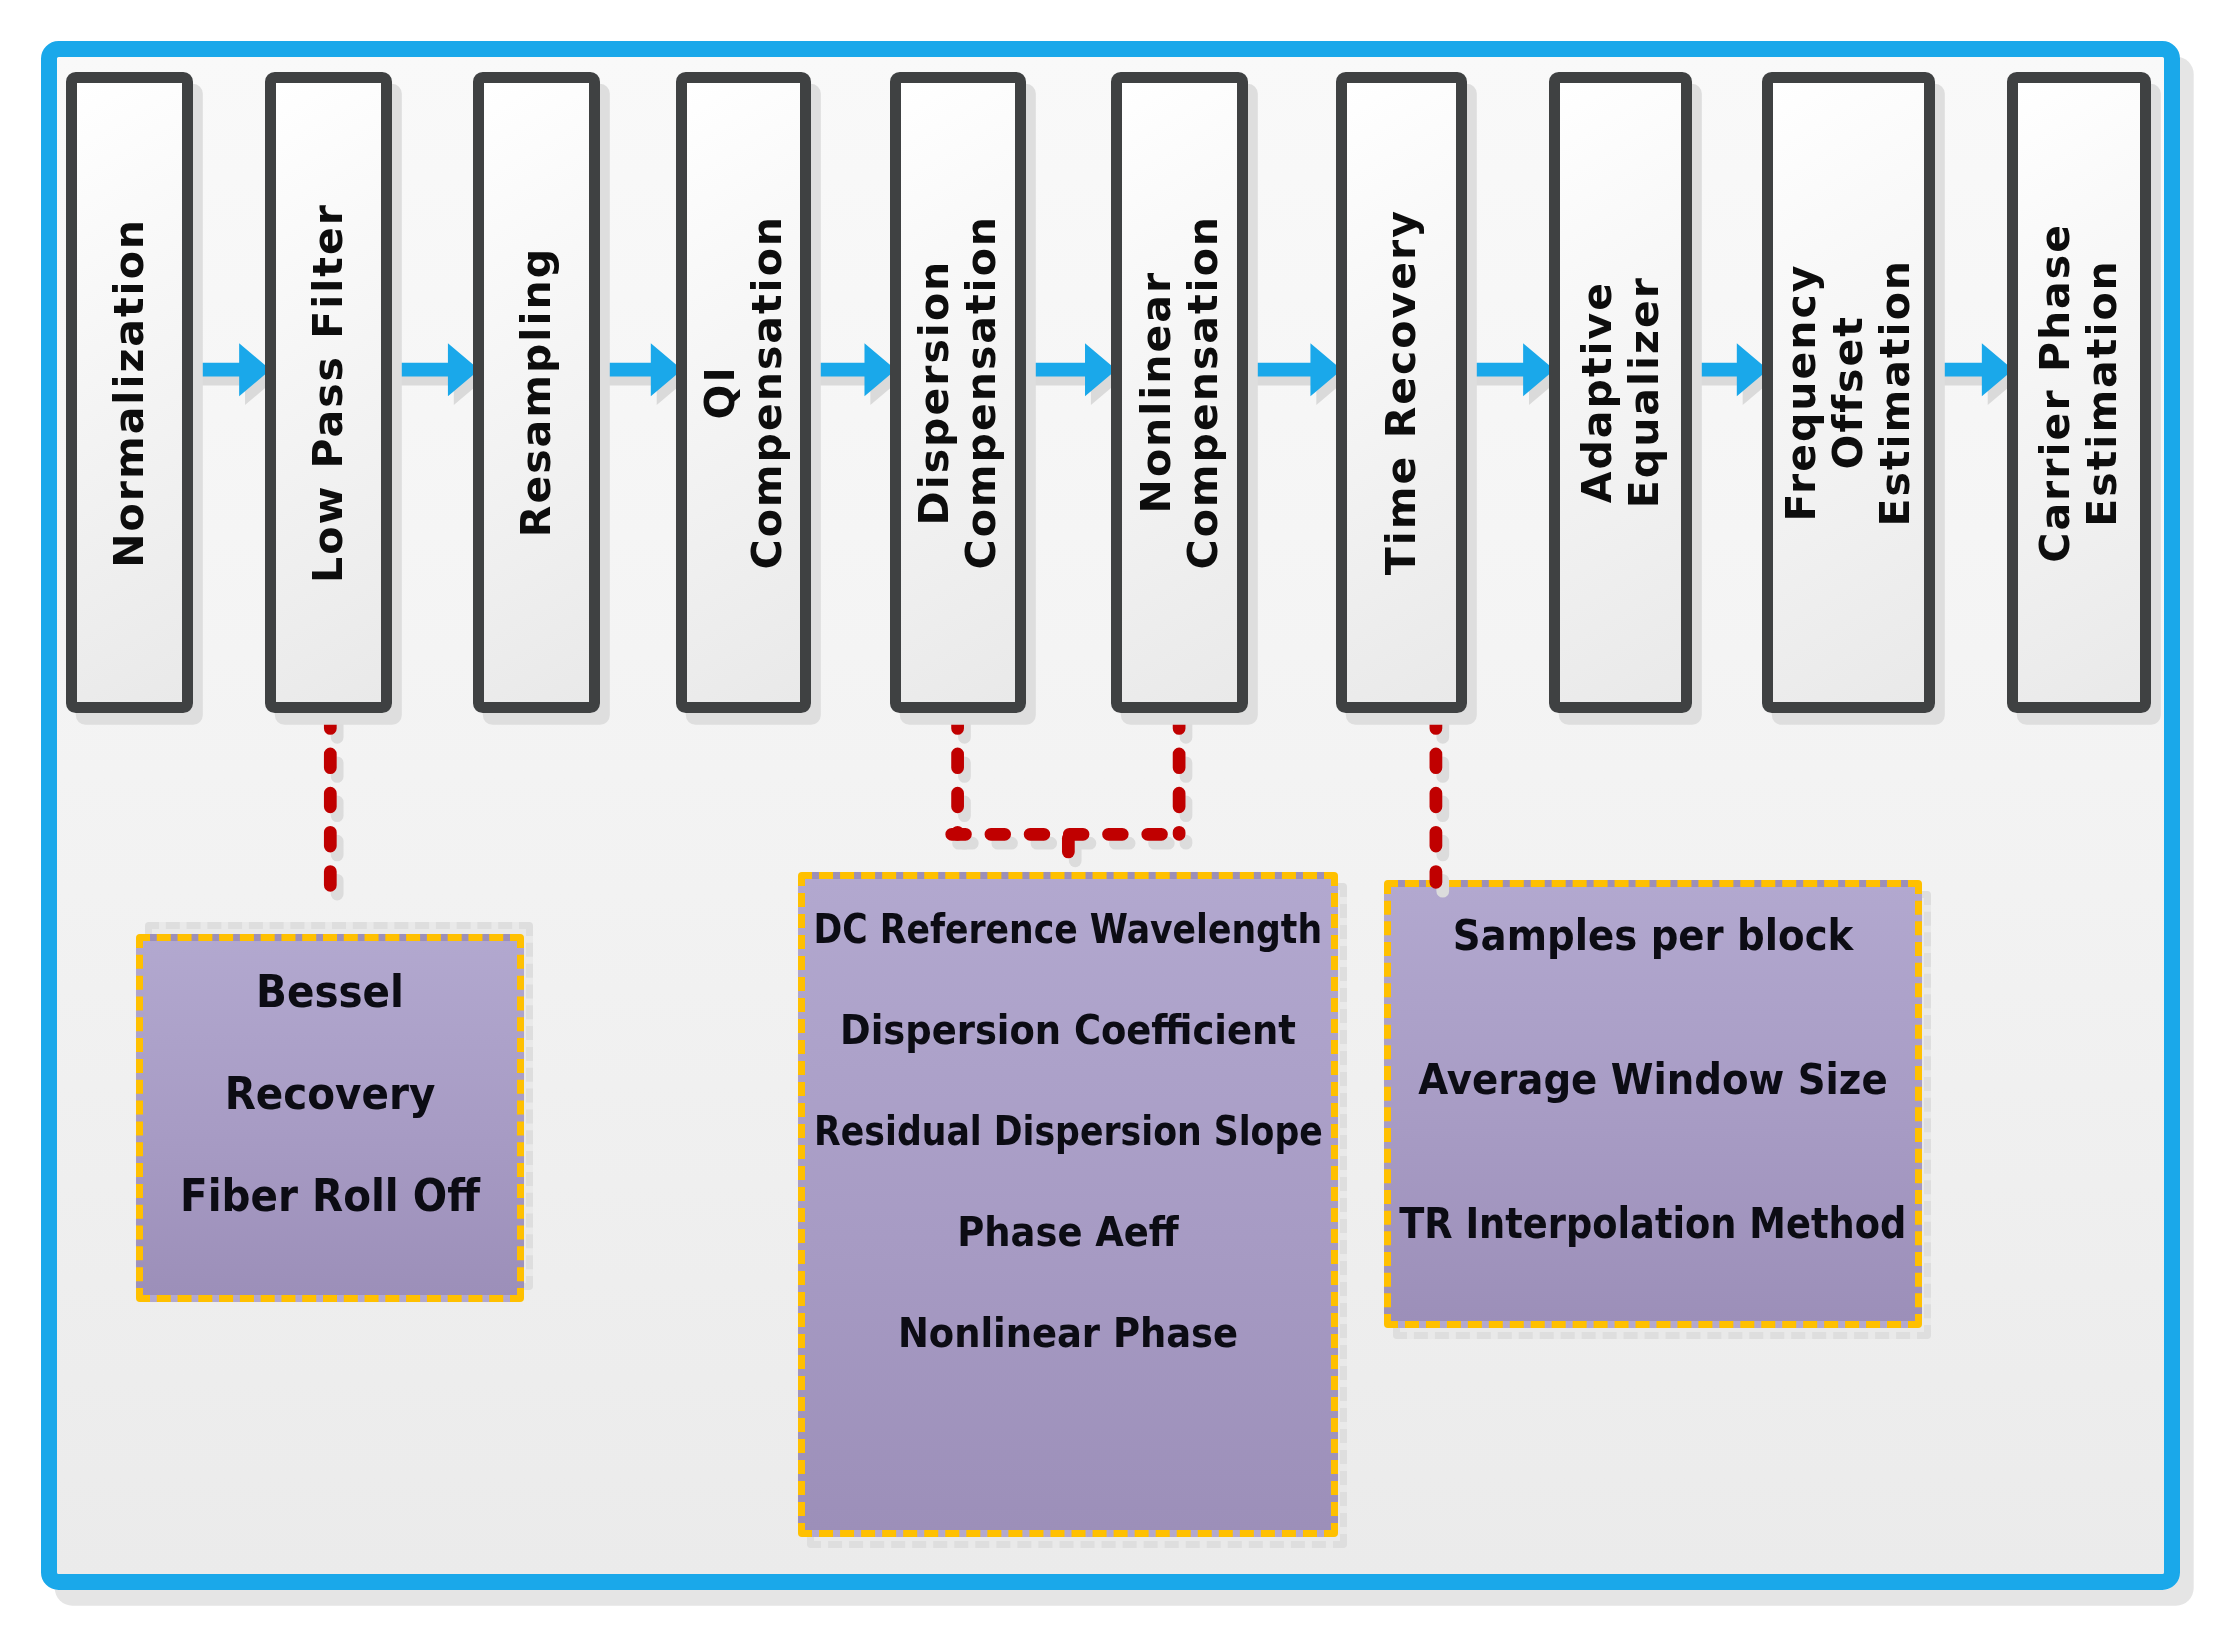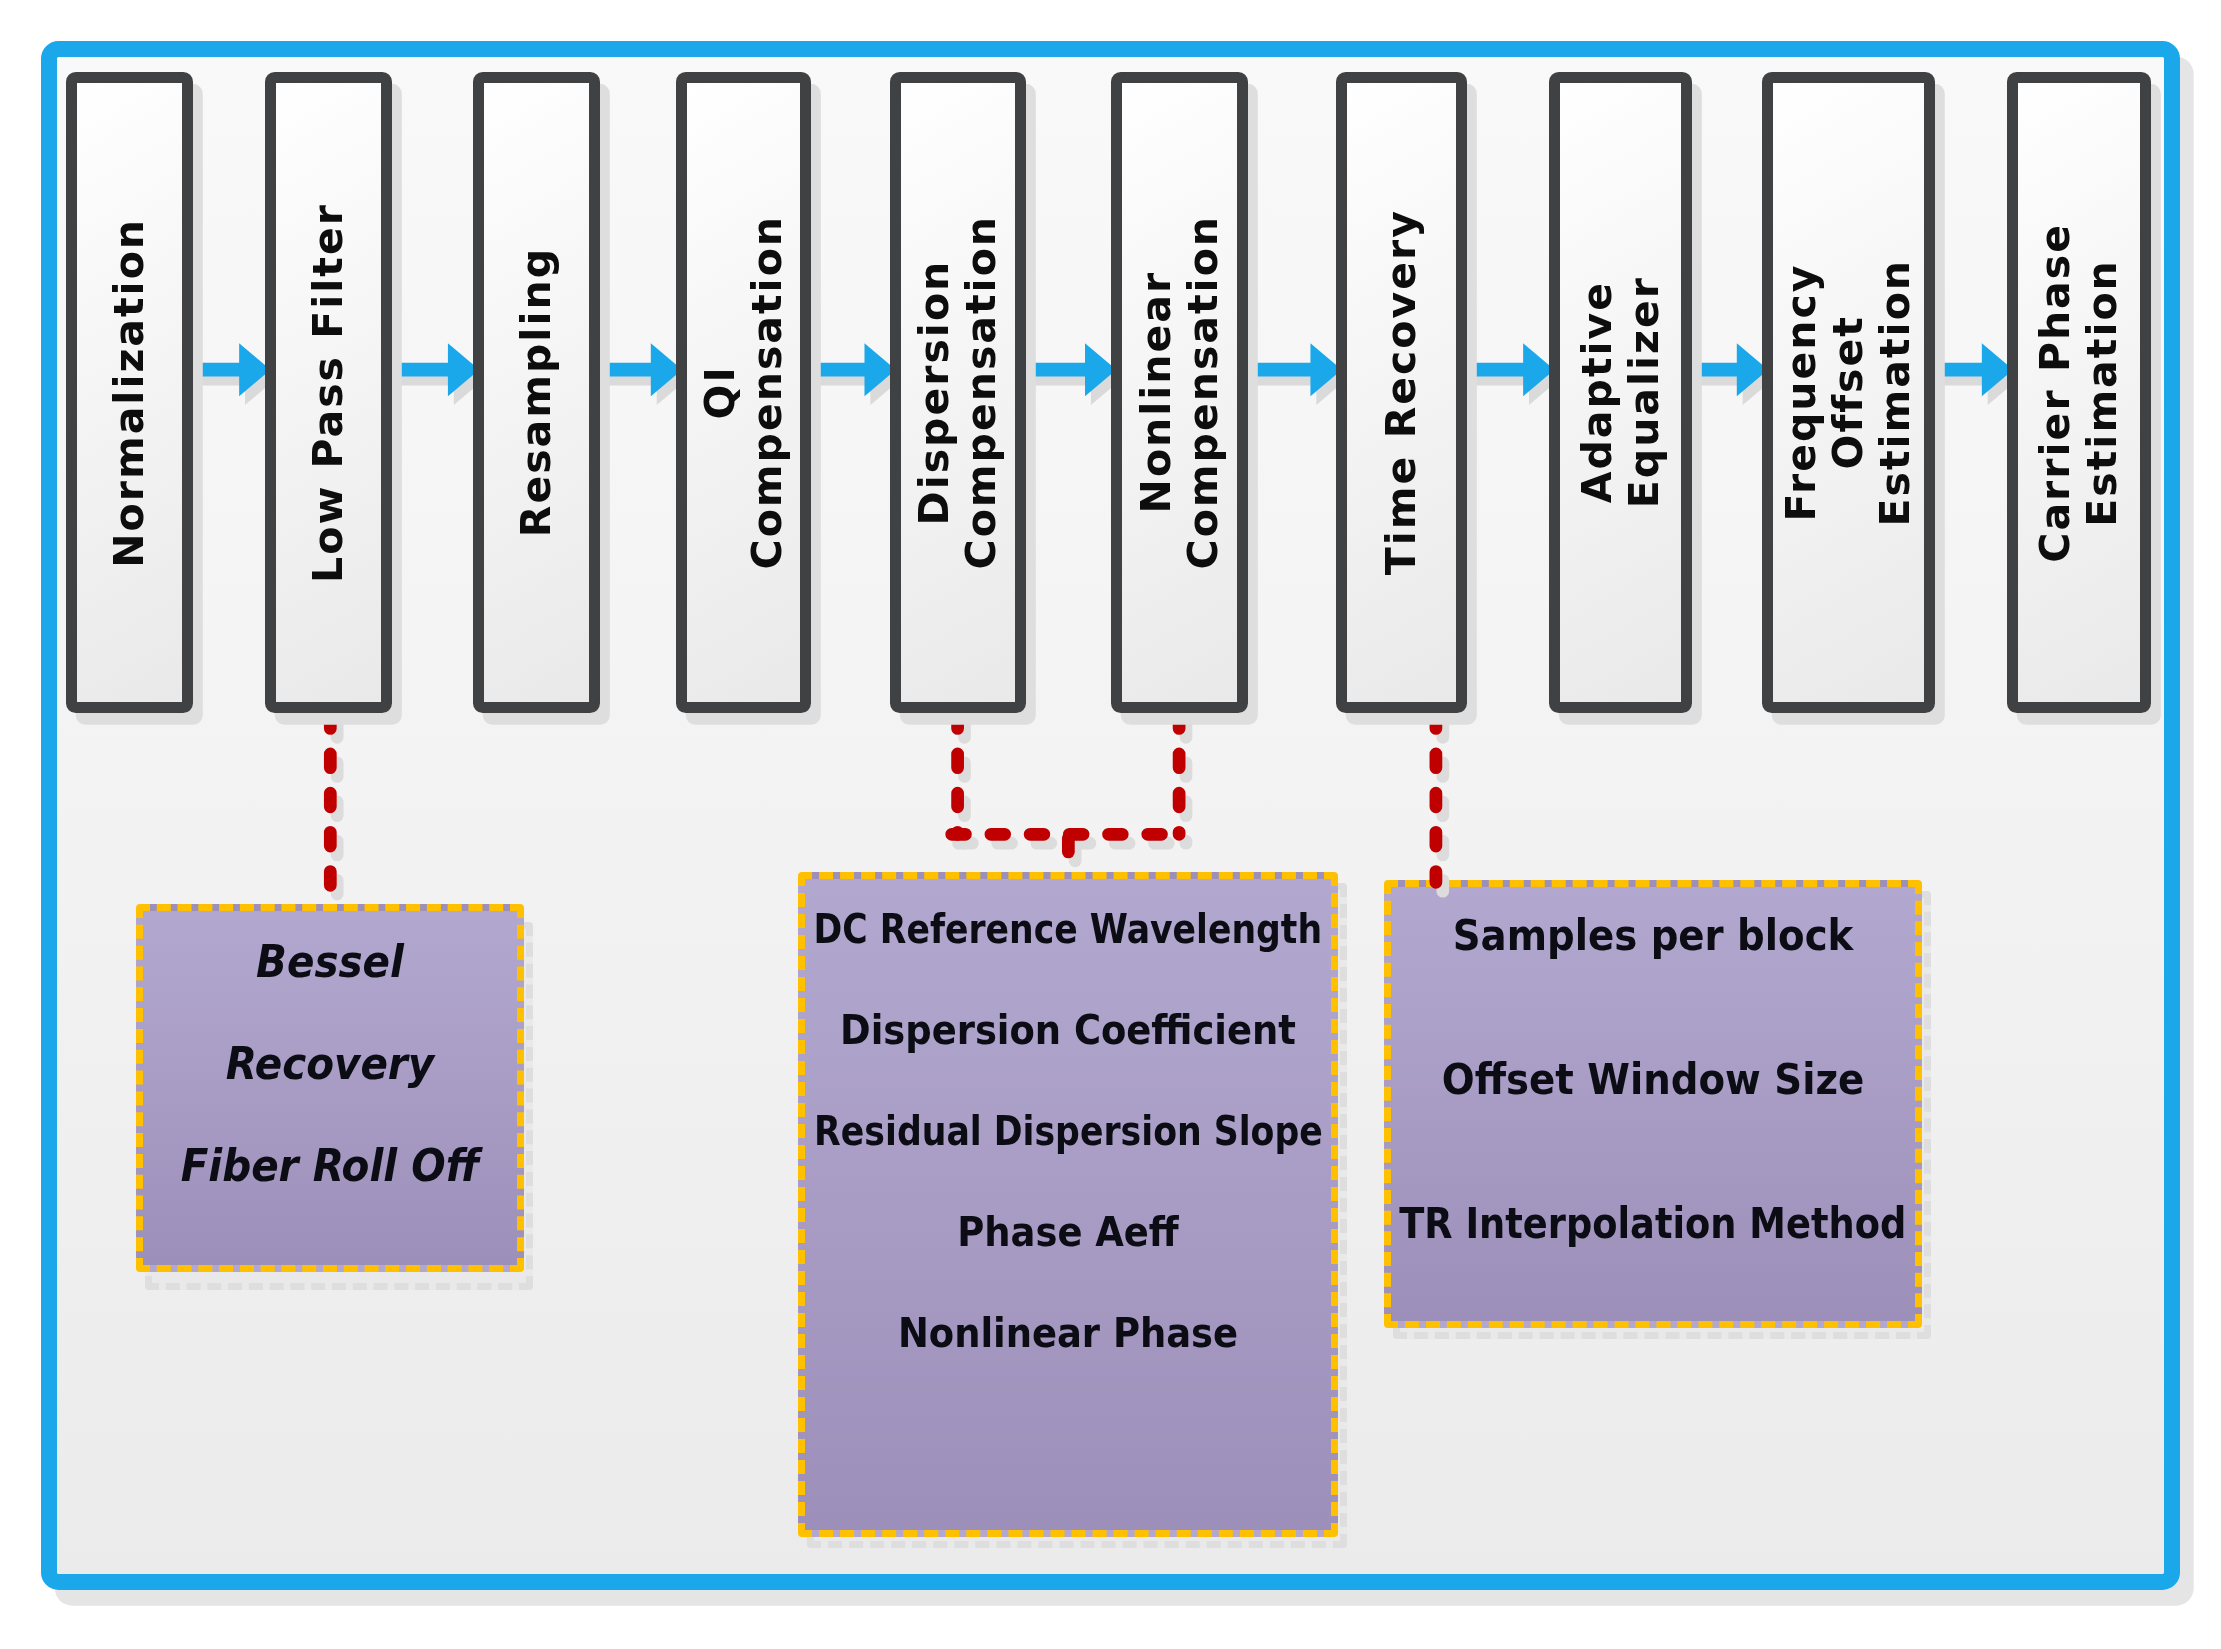--- a/index.html
+++ b/index.html
@@ -35,21 +35,21 @@
     position:absolute; box-sizing:border-box; border:7.8px dashed #ffc000;
     border-radius:3.9px; z-index:2;
     background:linear-gradient(180deg,#b2a8cf 0%,#a79bc4 55%,#9c8fb9 100%);
     display:flex; flex-direction:column; justify-content:flex-start; align-items:center;
   }
   .param-line {
     font-family:"DejaVu Sans Condensed","DejaVu Sans","Liberation Sans",sans-serif;
     font-weight:bold; color:#0c0c14; white-space:nowrap; display:inline-block;
     transform-origin:center center;
   }
-  .param-a { left:136px; top:904px; width:388px; height:368px;font-style:italic; }
+  .param-a { left:136px; top:934px; width:388px; height:368px; }
   .param-a .param-line { font-size:45px; line-height:102px; }
   .param-b { left:798px; top:872px; width:540px; height:665px; padding-bottom:23.5px; }
   .param-b .param-line { font-size:41px; line-height:101px; }
   .param-c { left:1384px; top:880px; width:538px; height:448px; padding-bottom:103px;gap:48px; }
   .param-c .param-line { font-size:43px; line-height:96px; }
 </style>
 </head>
 <body>
 
 <div id="canvas">
@@ -149,17 +149,17 @@
     <span class="param-line fit" style="transform: scaleX(0.938739);">DC Reference Wavelength</span>
     <span class="param-line fit">Dispersion Coefficient</span>
     <span class="param-line fit" style="transform: scaleX(0.940433);">Residual Dispersion Slope</span>
     <span class="param-line fit">Phase Aeff</span>
     <span class="param-line fit">Nonlinear Phase</span>
   </div>
 
   <div class="param-shadow" style="left:1393px;top:891px;width:538px;height:448px;"></div>
   <div class="param param-c">
     <span class="param-line fit">Samples per block</span>
-    <span class="param-line fit">Offset Window Size</span>
+    <span class="param-line fit">Average Window Size</span>
     <span class="param-line fit" style="transform: scaleX(0.950549);">TR Interpolation Method</span>
   </div>
 </div>
 
 
 </body></html>

